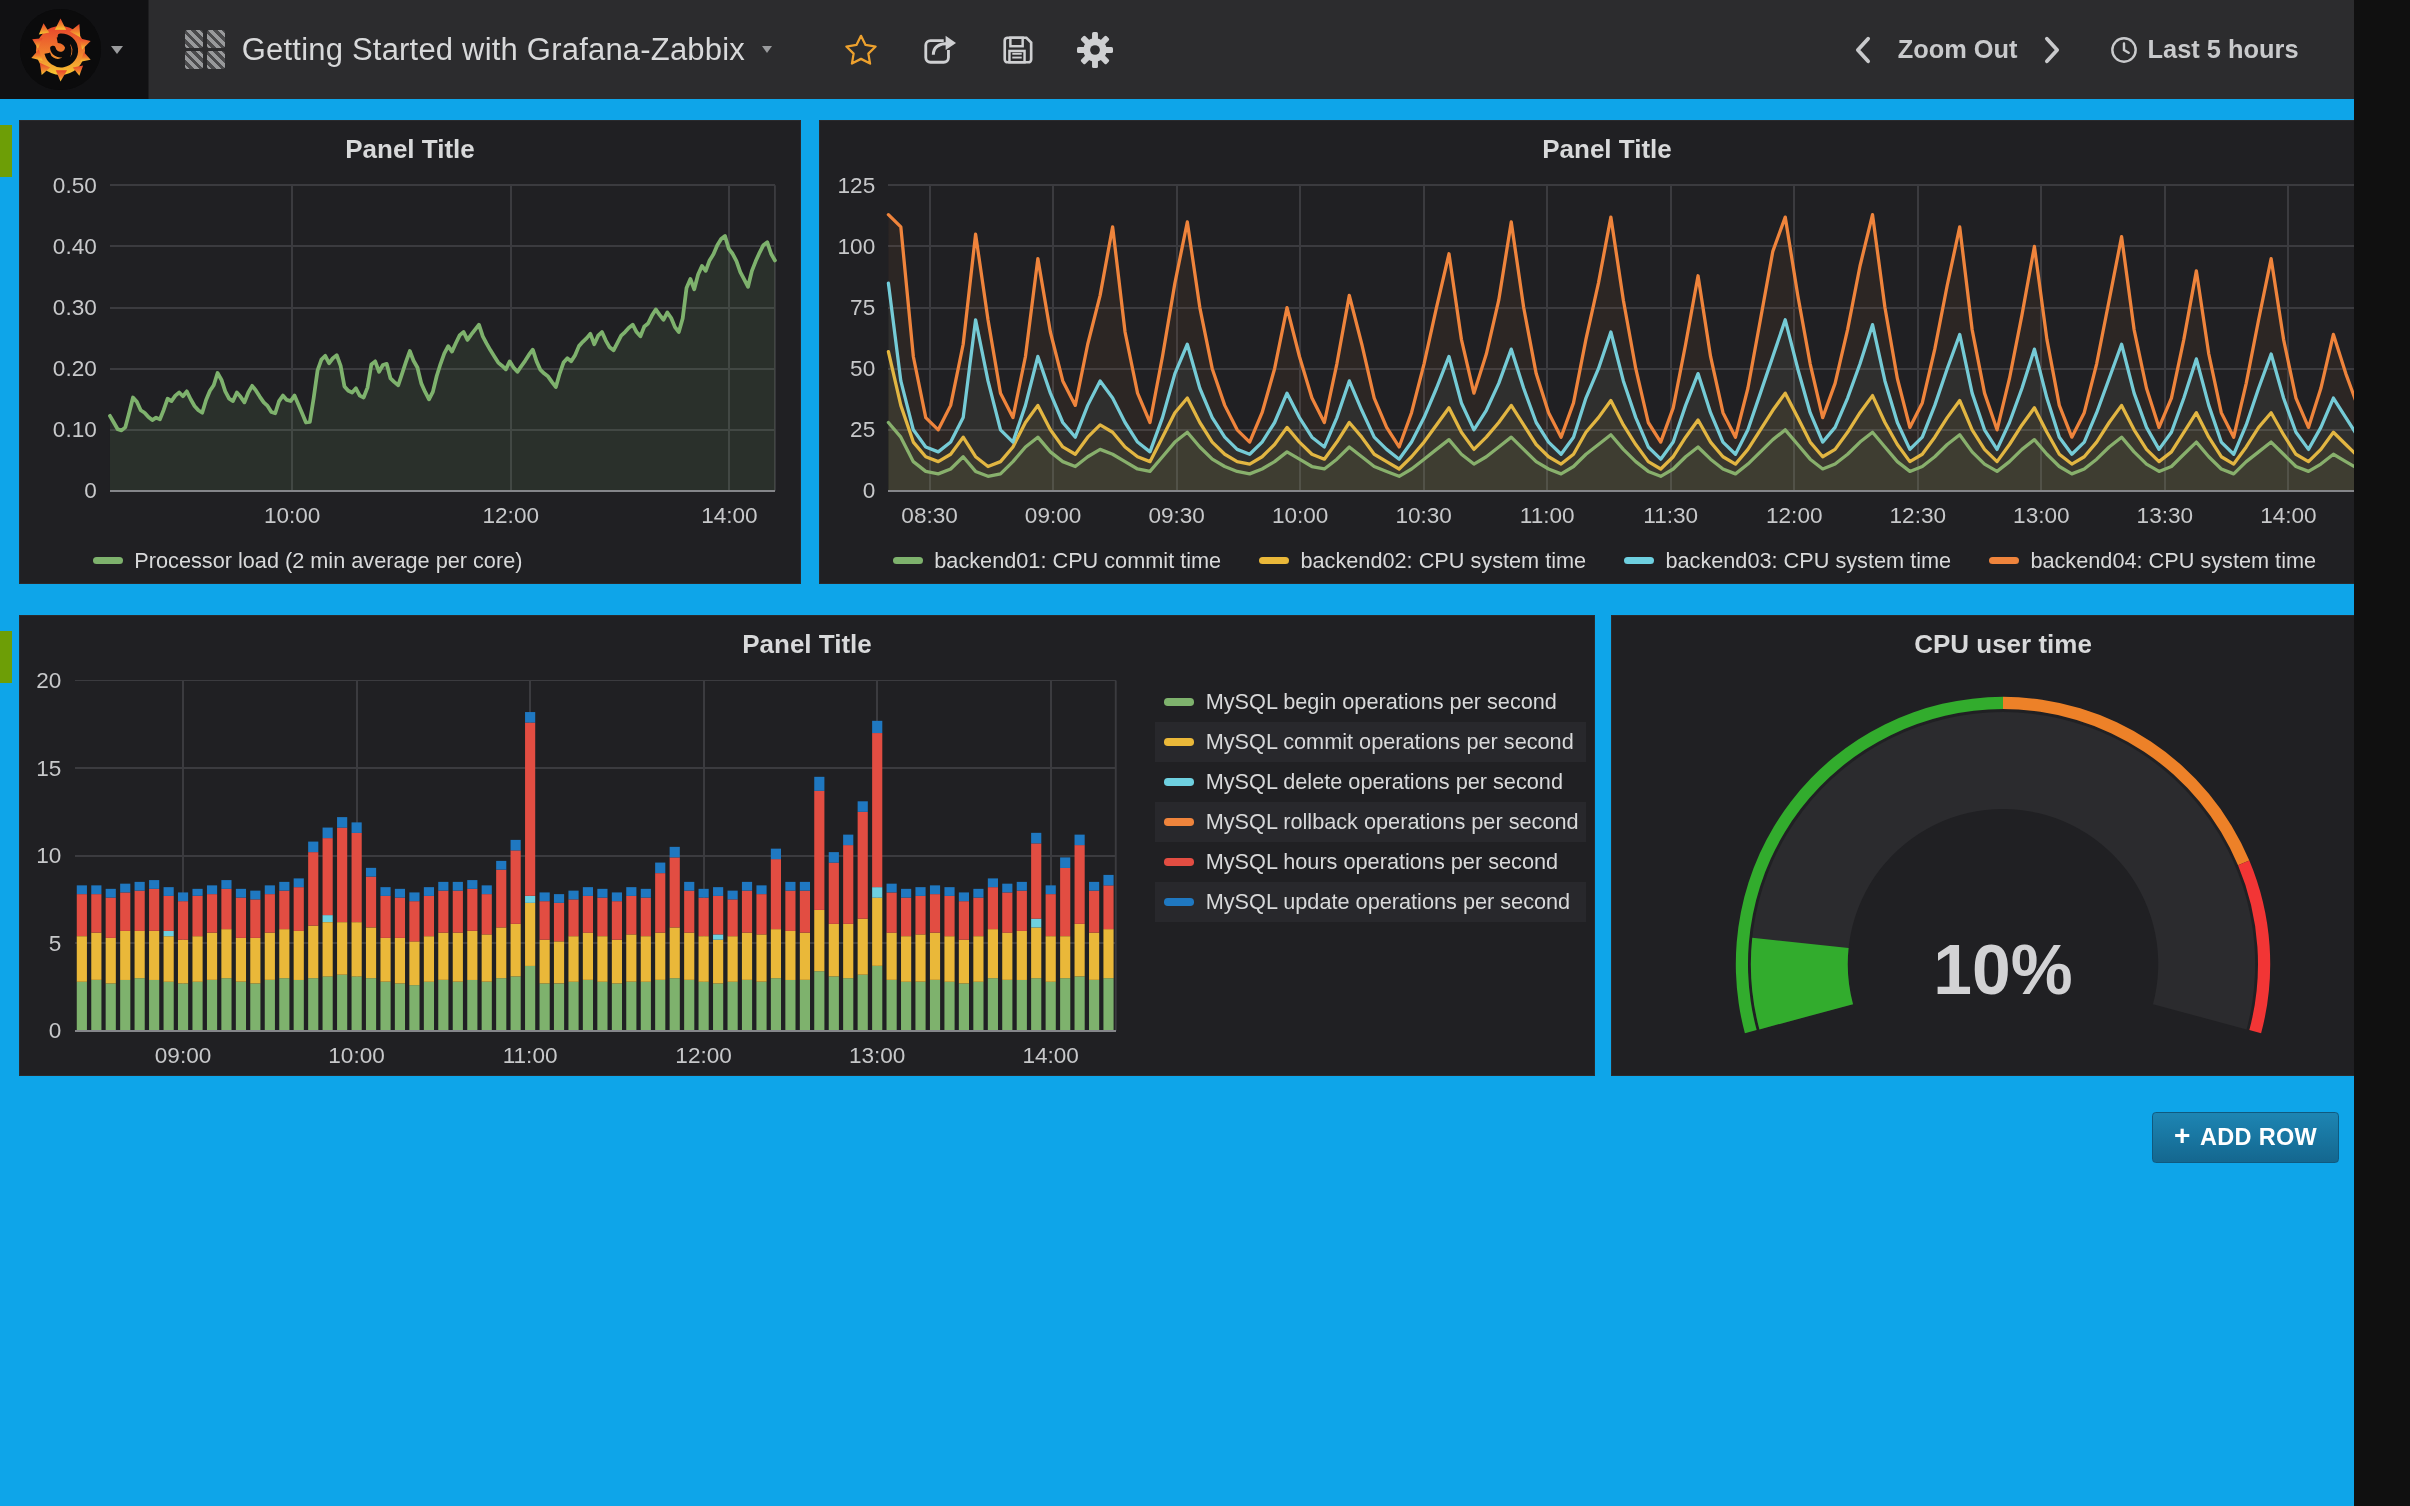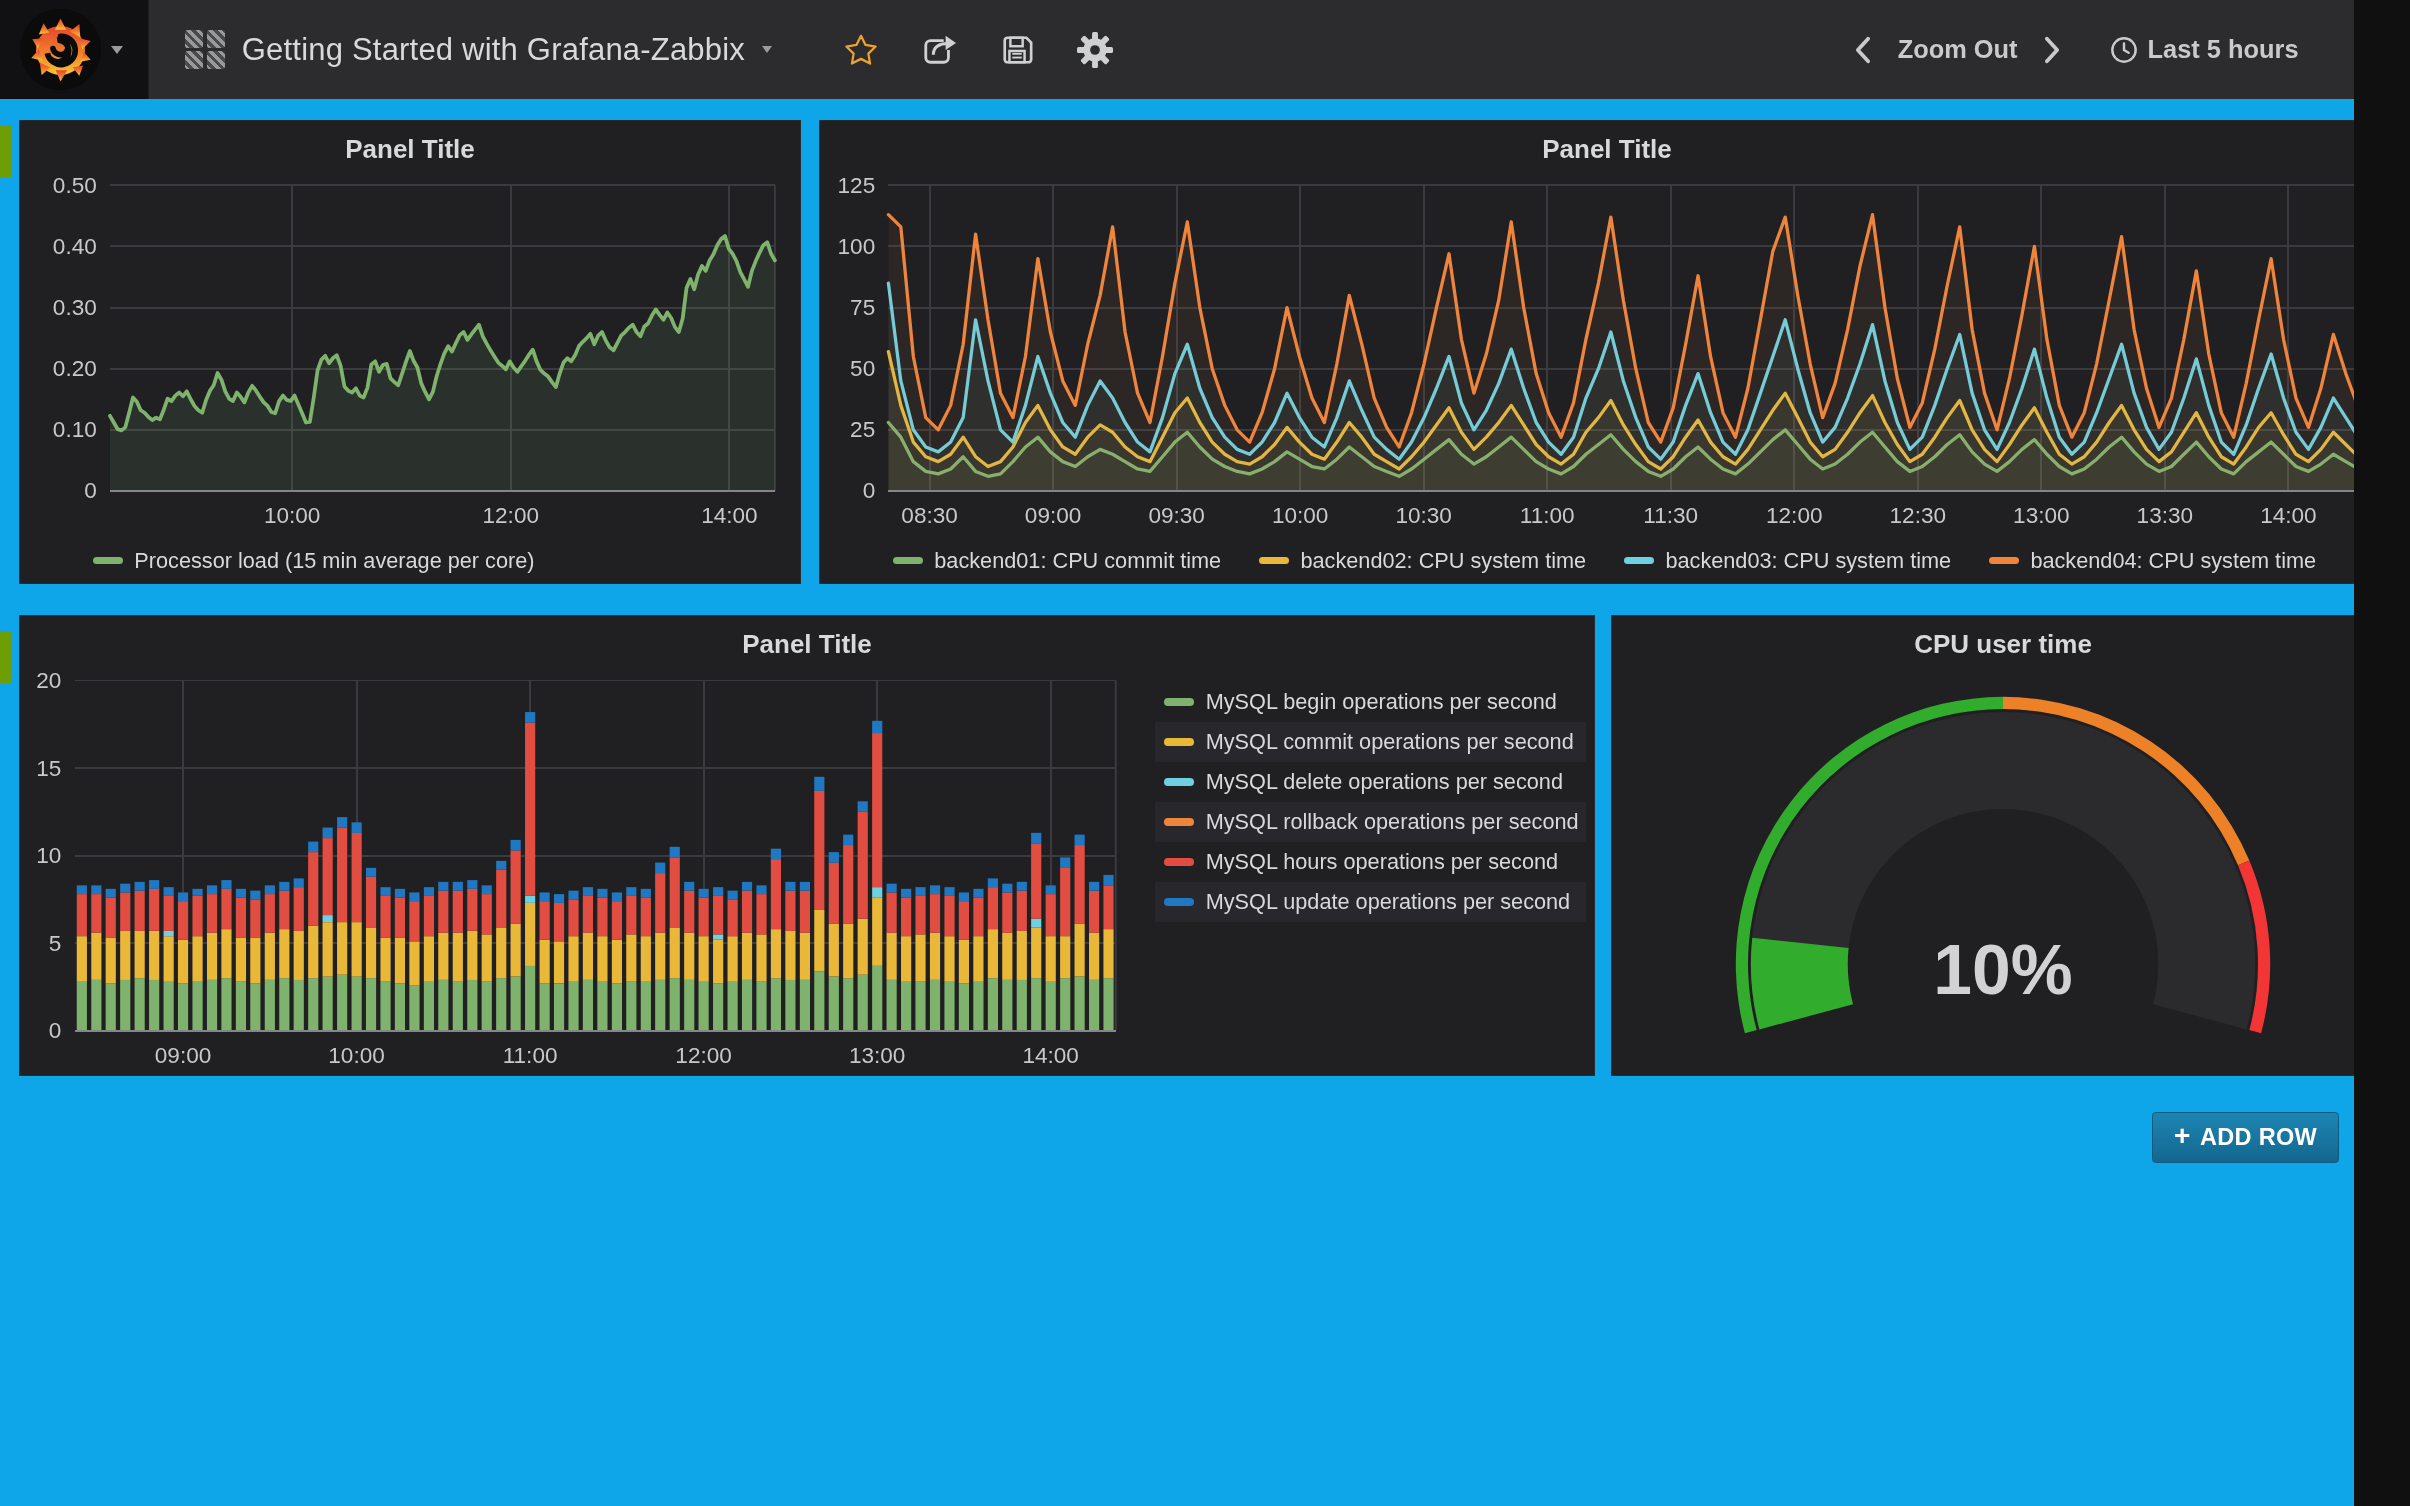--- a/index.html
+++ b/index.html
@@ -194,21 +194,21 @@
           <line x1="753.5753424657534" y1="12" x2="753.5753424657534" y2="337" stroke="#3b3b3f" stroke-width="2" shape-rendering="crispEdges"></line>
           <text x="753.5753424657534" y="371" text-anchor="middle" font-size="24" fill="#c7c8ca">14:00</text>
           <line x1="802" y1="12" x2="802" y2="337" stroke="#3b3b3f" stroke-width="2"></line>
           <path d="M95.0 257.1 L99.1 264.2 L103.2 271.4 L107.3 272.6 L111.3 269.4 L115.4 253.8 L119.5 237.6 L123.6 242.1 L127.7 251.2 L131.8 253.8 L135.9 258.4 L140.0 261.6 L144.0 259.0 L148.1 260.9 L152.2 250.6 L156.3 238.9 L160.4 241.4 L164.5 235.6 L168.6 232.3 L172.6 236.3 L176.7 231.1 L180.8 239.5 L184.9 246.6 L189.0 251.2 L193.1 253.8 L197.2 240.2 L201.3 230.4 L205.3 224.6 L209.4 211.6 L213.5 218.7 L217.6 231.1 L221.7 238.9 L225.8 241.4 L229.9 232.3 L233.9 236.9 L238.0 242.8 L242.1 232.3 L246.2 225.2 L250.3 230.4 L254.4 236.9 L258.5 242.8 L262.6 246.6 L266.6 253.1 L270.7 254.4 L274.8 241.4 L278.9 235.6 L283.0 240.2 L287.1 241.4 L291.2 235.6 L295.2 244.7 L299.3 254.4 L303.4 264.2 L307.5 263.6 L311.6 238.2 L315.7 208.9 L319.8 197.3 L323.9 193.3 L327.9 201.2 L332.0 195.9 L336.1 192.7 L340.2 203.8 L344.3 225.8 L348.4 230.4 L352.5 232.3 L356.5 227.8 L360.6 235.6 L364.7 237.6 L368.8 227.1 L372.9 202.5 L377.0 199.2 L381.1 210.3 L385.2 203.1 L389.2 201.8 L393.3 217.4 L397.4 221.3 L401.5 224.6 L405.6 212.2 L409.7 199.8 L413.8 188.2 L417.8 198.6 L421.9 205.7 L426.0 222.6 L430.1 231.7 L434.2 239.5 L438.3 231.7 L442.4 214.8 L446.5 201.8 L450.5 190.8 L454.6 183.0 L458.7 188.8 L462.8 179.7 L466.9 171.3 L471.0 168.0 L475.1 176.4 L479.2 170.6 L483.2 165.4 L487.3 160.2 L491.4 172.6 L495.5 180.3 L499.6 187.5 L503.7 194.0 L507.8 200.5 L511.8 203.8 L515.9 207.7 L520.0 199.2 L524.1 205.7 L528.2 210.3 L532.3 204.4 L536.4 198.6 L540.5 192.1 L544.5 186.8 L548.6 199.2 L552.7 208.3 L556.8 212.2 L560.9 215.4 L565.0 221.3 L569.1 226.5 L573.1 212.2 L577.2 200.5 L581.3 195.9 L585.4 199.2 L589.5 192.7 L593.6 183.0 L597.7 178.4 L601.8 174.5 L605.8 169.9 L609.9 181.0 L614.0 171.9 L618.1 168.0 L622.2 177.1 L626.3 184.3 L630.4 187.5 L634.4 179.7 L638.5 171.9 L642.6 168.0 L646.7 163.4 L650.8 160.2 L654.9 168.0 L659.0 172.6 L663.1 162.1 L667.1 158.9 L671.2 150.5 L675.3 144.0 L679.4 149.8 L683.5 155.0 L687.6 147.2 L691.7 153.1 L695.7 162.8 L699.8 168.0 L703.9 153.7 L708.0 121.2 L712.1 111.5 L716.2 122.5 L720.3 106.9 L724.4 97.8 L728.4 103.0 L732.5 91.9 L736.6 85.4 L740.7 75.7 L744.8 69.2 L748.9 65.9 L753.0 79.6 L757.0 84.8 L761.1 92.6 L765.2 104.3 L769.3 112.1 L773.4 119.9 L777.5 103.0 L781.6 92.6 L785.7 83.5 L789.7 75.7 L793.8 72.5 L797.9 84.8 L802.0 91.9 L802.0 337 L95 337 Z" fill="#7EB26D" fill-opacity="0.11" stroke="none"></path>
           <path d="M95.0 257.1 L99.1 264.2 L103.2 271.4 L107.3 272.6 L111.3 269.4 L115.4 253.8 L119.5 237.6 L123.6 242.1 L127.7 251.2 L131.8 253.8 L135.9 258.4 L140.0 261.6 L144.0 259.0 L148.1 260.9 L152.2 250.6 L156.3 238.9 L160.4 241.4 L164.5 235.6 L168.6 232.3 L172.6 236.3 L176.7 231.1 L180.8 239.5 L184.9 246.6 L189.0 251.2 L193.1 253.8 L197.2 240.2 L201.3 230.4 L205.3 224.6 L209.4 211.6 L213.5 218.7 L217.6 231.1 L221.7 238.9 L225.8 241.4 L229.9 232.3 L233.9 236.9 L238.0 242.8 L242.1 232.3 L246.2 225.2 L250.3 230.4 L254.4 236.9 L258.5 242.8 L262.6 246.6 L266.6 253.1 L270.7 254.4 L274.8 241.4 L278.9 235.6 L283.0 240.2 L287.1 241.4 L291.2 235.6 L295.2 244.7 L299.3 254.4 L303.4 264.2 L307.5 263.6 L311.6 238.2 L315.7 208.9 L319.8 197.3 L323.9 193.3 L327.9 201.2 L332.0 195.9 L336.1 192.7 L340.2 203.8 L344.3 225.8 L348.4 230.4 L352.5 232.3 L356.5 227.8 L360.6 235.6 L364.7 237.6 L368.8 227.1 L372.9 202.5 L377.0 199.2 L381.1 210.3 L385.2 203.1 L389.2 201.8 L393.3 217.4 L397.4 221.3 L401.5 224.6 L405.6 212.2 L409.7 199.8 L413.8 188.2 L417.8 198.6 L421.9 205.7 L426.0 222.6 L430.1 231.7 L434.2 239.5 L438.3 231.7 L442.4 214.8 L446.5 201.8 L450.5 190.8 L454.6 183.0 L458.7 188.8 L462.8 179.7 L466.9 171.3 L471.0 168.0 L475.1 176.4 L479.2 170.6 L483.2 165.4 L487.3 160.2 L491.4 172.6 L495.5 180.3 L499.6 187.5 L503.7 194.0 L507.8 200.5 L511.8 203.8 L515.9 207.7 L520.0 199.2 L524.1 205.7 L528.2 210.3 L532.3 204.4 L536.4 198.6 L540.5 192.1 L544.5 186.8 L548.6 199.2 L552.7 208.3 L556.8 212.2 L560.9 215.4 L565.0 221.3 L569.1 226.5 L573.1 212.2 L577.2 200.5 L581.3 195.9 L585.4 199.2 L589.5 192.7 L593.6 183.0 L597.7 178.4 L601.8 174.5 L605.8 169.9 L609.9 181.0 L614.0 171.9 L618.1 168.0 L622.2 177.1 L626.3 184.3 L630.4 187.5 L634.4 179.7 L638.5 171.9 L642.6 168.0 L646.7 163.4 L650.8 160.2 L654.9 168.0 L659.0 172.6 L663.1 162.1 L667.1 158.9 L671.2 150.5 L675.3 144.0 L679.4 149.8 L683.5 155.0 L687.6 147.2 L691.7 153.1 L695.7 162.8 L699.8 168.0 L703.9 153.7 L708.0 121.2 L712.1 111.5 L716.2 122.5 L720.3 106.9 L724.4 97.8 L728.4 103.0 L732.5 91.9 L736.6 85.4 L740.7 75.7 L744.8 69.2 L748.9 65.9 L753.0 79.6 L757.0 84.8 L761.1 92.6 L765.2 104.3 L769.3 112.1 L773.4 119.9 L777.5 103.0 L781.6 92.6 L785.7 83.5 L789.7 75.7 L793.8 72.5 L797.9 84.8 L802.0 91.9" fill="none" stroke="#7EB26D" stroke-width="4" stroke-linejoin="round" stroke-linecap="round"></path>
           <line x1="95" y1="337" x2="802" y2="337" stroke="#85868a" stroke-width="2" shape-rendering="crispEdges"></line>
         </svg></div>
     <div class="legend-row">
         <div class="legend-item">
           <span class="legend-dash" style="background: rgb(126, 178, 109);"></span>
-          <span>Processor load (15 min average per core)</span>
+          <span>Processor load (2 min average per core)</span>
         </div>
       </div>
   </div>
 
   <div class="panel" id="p2">
     <div class="panel-title">Panel Title</div>
     <div class="chart" id="c2"><svg width="1574" height="364" viewBox="0 0 1672 387">
           <text x="58" y="345" text-anchor="end" font-size="24" fill="#c7c8ca">0</text>
           <line x1="72" y1="272" x2="1648" y2="272" stroke="#3b3b3f" stroke-width="2" shape-rendering="crispEdges"></line>
           <text x="58" y="280" text-anchor="end" font-size="24" fill="#c7c8ca">25</text>

